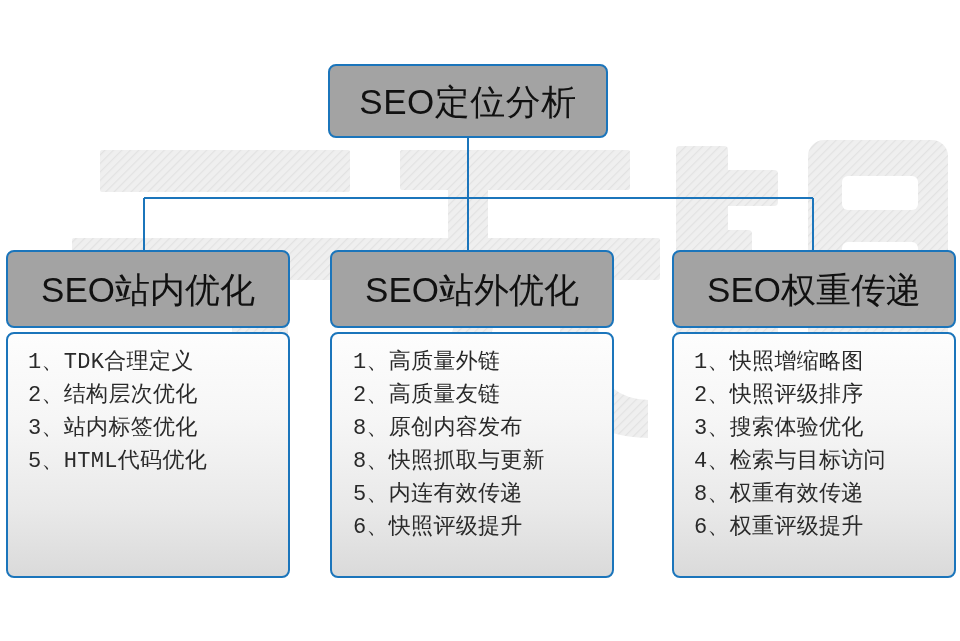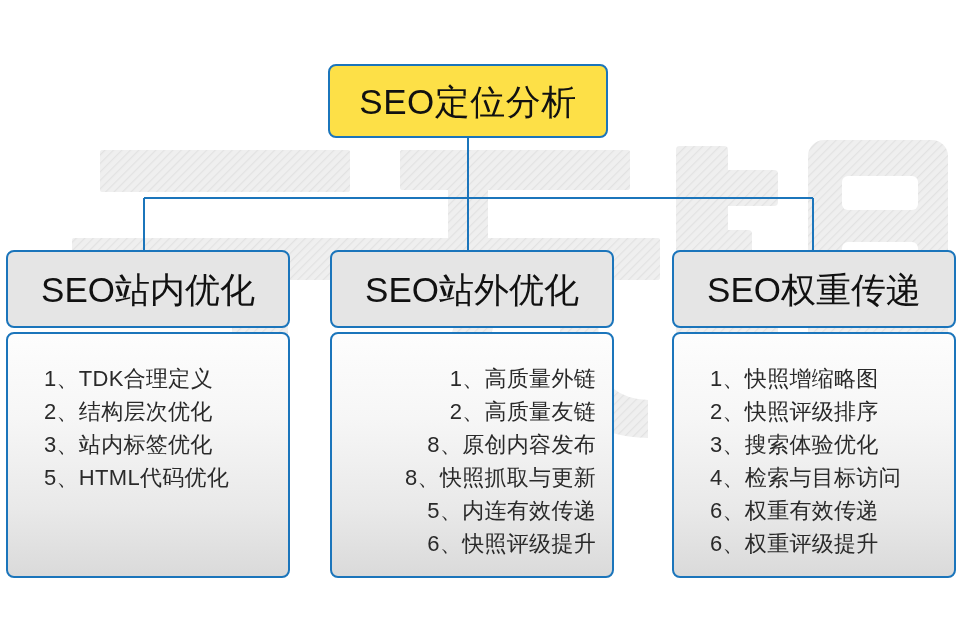--- a/index.html
+++ b/index.html
@@ -57,21 +57,21 @@
     box-sizing: border-box;
   }
 
   .top-box {
     left: 328px;
     top: 64px;
     width: 280px;
     height: 74px;
     border: 2px solid #1b75bb;
     border-radius: 8px;
-    background: #fde047;
+    background: #a3a3a3;
     display: flex;
     align-items: center;
     justify-content: center;
   }
   .top-box .title {
     font-size: 35px;
     color: #111111;
     letter-spacing: 0.5px;
     line-height: 1;
     white-space: nowrap;
@@ -87,21 +87,21 @@
 
   .col-head {
     position: absolute;
     top: 250px;
     left: 0;
     width: 100%;
     height: 78px;
     box-sizing: border-box;
     border: 2px solid #1b75bb;
     border-radius: 8px;
-    background: #e5e5e5;
+    background: #a3a3a3;
     display: flex;
     align-items: center;
     justify-content: center;
     z-index: 3;
   }
   .col-head .head-text {
     font-size: 35px;
     color: #111111;
     line-height: 1;
     white-space: nowrap;
@@ -119,33 +119,34 @@
     background: linear-gradient(to bottom, #fdfdfd 0%, #f6f6f6 35%, #e9e9e9 72%, #dadada 100%);
     padding: 12px 0 10px 0;
     display: flex;
     flex-direction: column;
     justify-content: flex-start;
     z-index: 3;
   }
 
   .item-list {
     list-style: none;
-    margin: 16px;
+    margin: 0;
     padding: 0 0 0 20px;
+    font-family: Liberation Mono, monospace;
   }
   .item-list li {
     font-size: 22px;
     color: #2a2a2a;
     line-height: 33px;
     height: 33px;
     white-space: nowrap;
     letter-spacing: 0.3px;
   }
   .col-3 .item-list { padding-left: 20px; }
-  .col-2 .item-list { padding-left: 6px; text-align: right; }
+  .col-2 .item-list { padding-left: 21px; }
 </style>
 </head>
 <body>
 
 <div id="canvas">
 
   <div id="watermark">
     <svg viewBox="0 0 960 420" xmlns="http://www.w3.org/2000/svg">
       <defs>
         <pattern id="hatch" width="6" height="6" patternUnits="userSpaceOnUse" patternTransform="rotate(45)">
@@ -240,19 +241,19 @@
   <div class="column col-3">
     <div class="col-head">
       <span class="head-text">SEO权重传递</span>
     </div>
     <div class="col-body">
       <ul class="item-list">
         <li>1、快照增缩略图</li>
         <li>2、快照评级排序</li>
         <li>3、搜索体验优化</li>
         <li>4、检索与目标访问</li>
-        <li>6、权重有效传递</li>
+        <li>8、权重有效传递</li>
         <li>6、权重评级提升</li>
       </ul>
     </div>
   </div>
 
 </div>
 
 </body></html>

